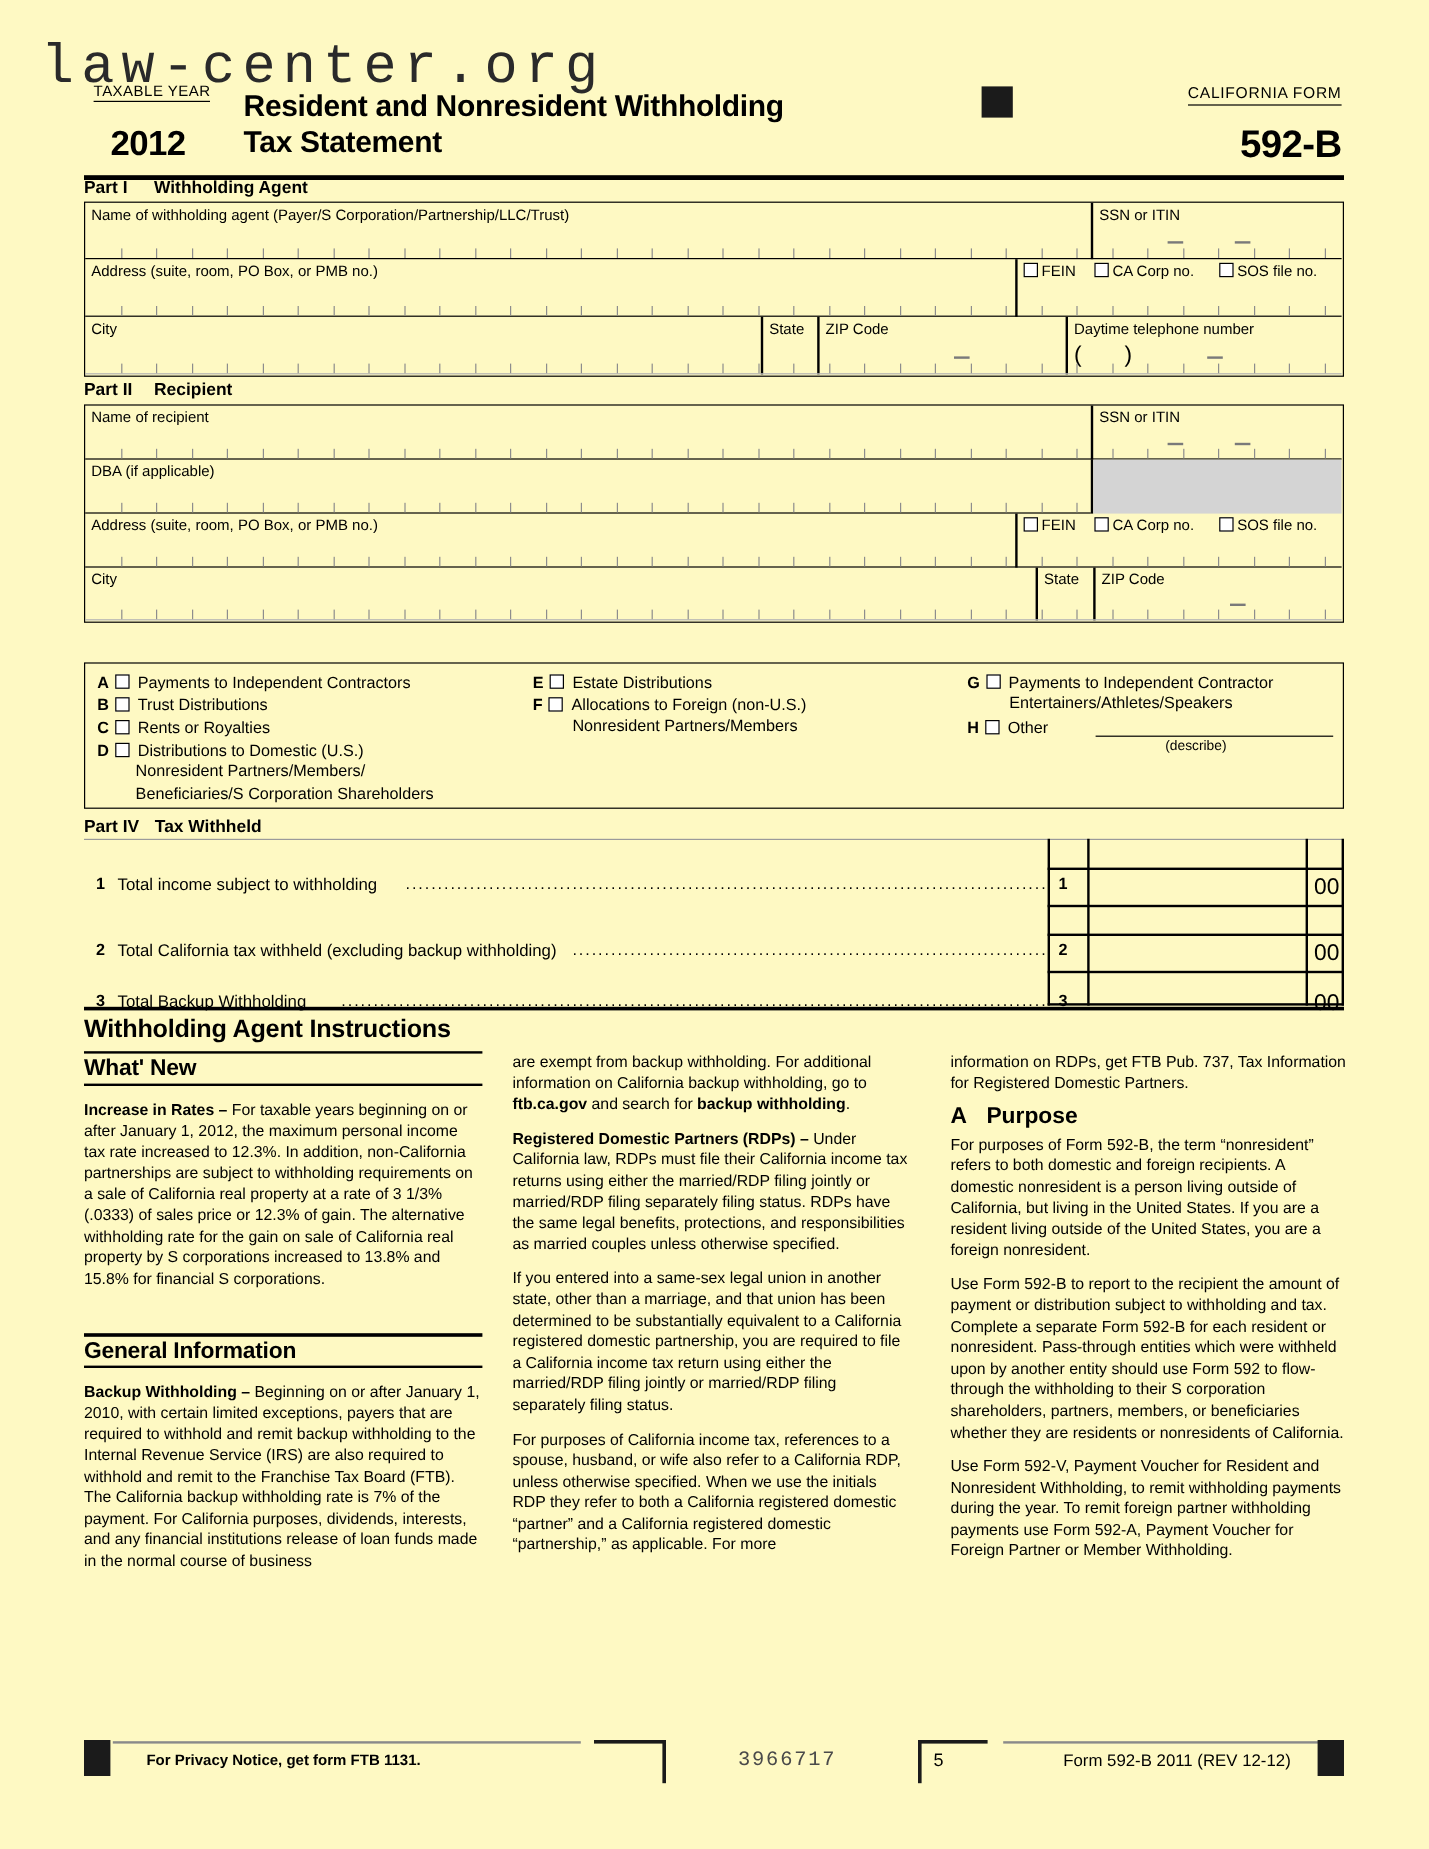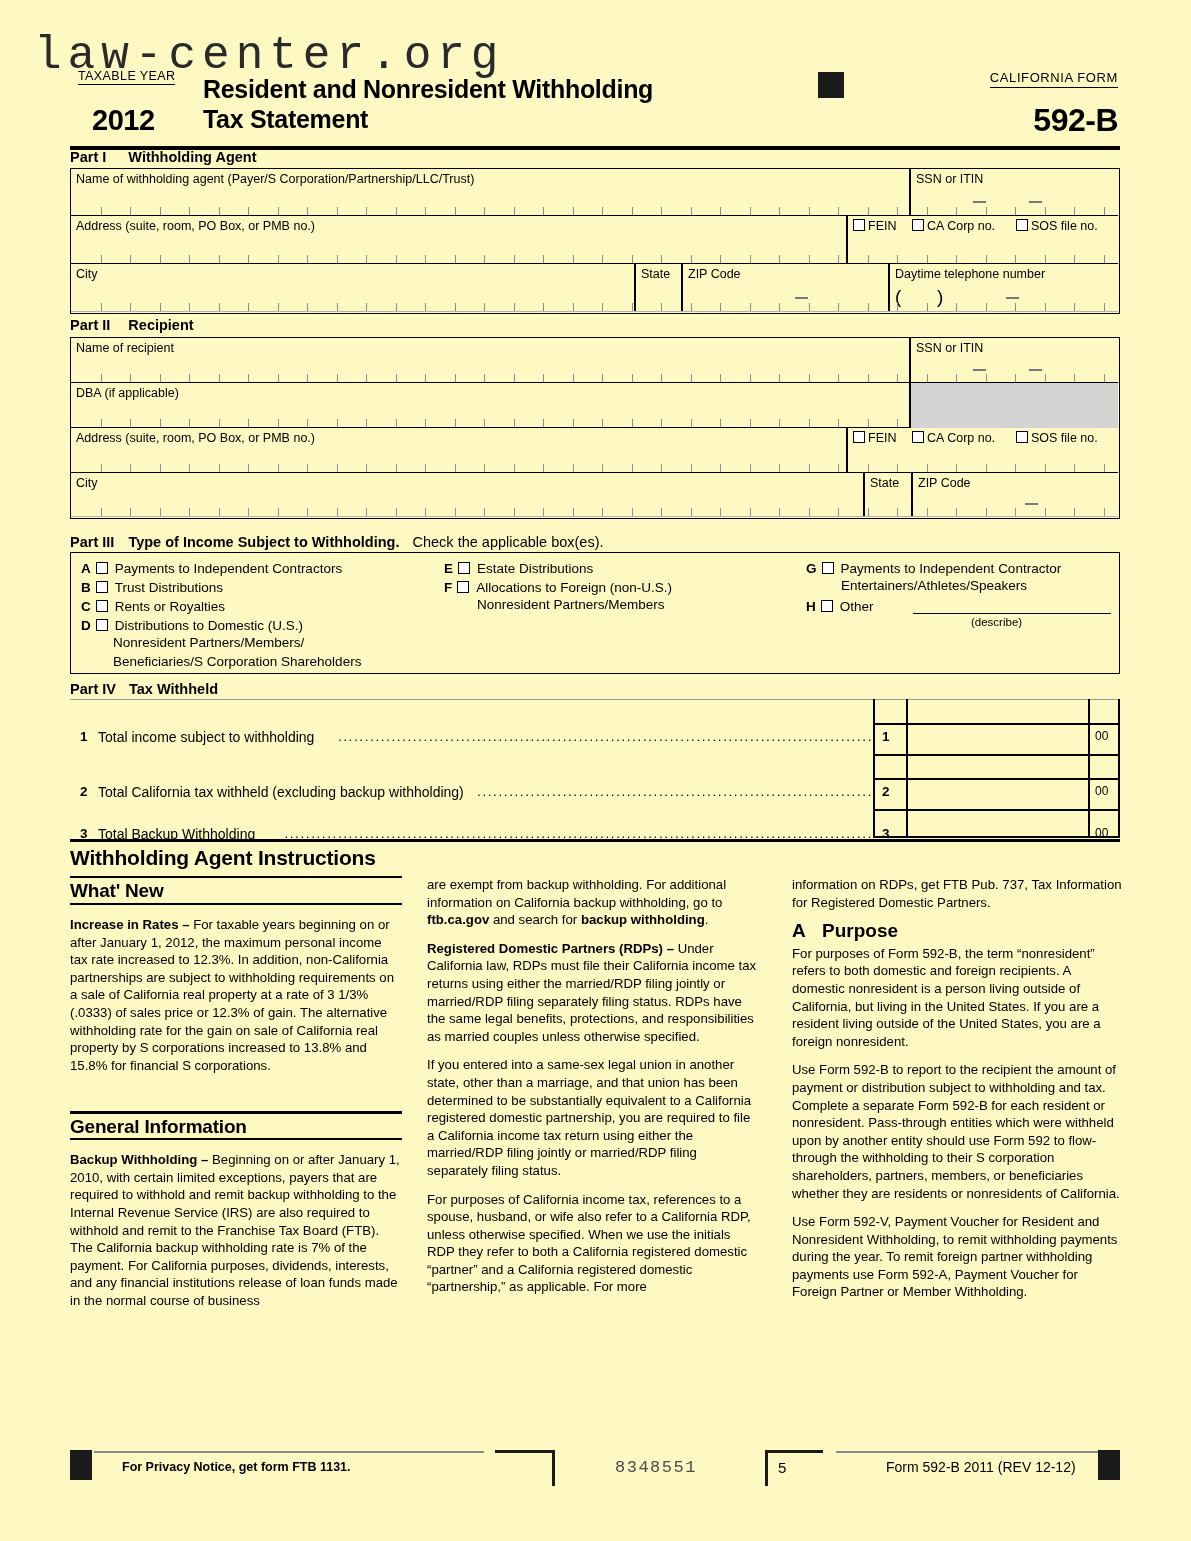--- a/index.html
+++ b/index.html
@@ -117,21 +117,21 @@
   .describe-lbl{position:absolute;font-size:11.5px;}
   .p4num{position:absolute;font-size:13.5px;font-weight:bold;}
   .p4text{position:absolute;font-size:14px;}
   .leader{
     position:absolute;
     font-size:13.5px;
     overflow:hidden;
     white-space:nowrap;
     letter-spacing:1.6px;
   }
-  .cents{position:absolute;font-size:12px;}
+  .cents{position:absolute;font-size:19px;}
   .gridline{position:absolute;background:#000;}
 
   
   .instr-title{
     position:absolute;
     width:1050px;left:70px;top:846px;
     text-align:left;
     font-size:21px;font-weight:bold;
     letter-spacing:-.2px;
   }
@@ -557,27 +557,20 @@
         <div class="tick" style="left: 855.5px;"></div>
         <div class="tick" style="left: 885px;"></div>
         <div class="tick" style="left: 914.5px;"></div>
         <div class="tick" style="left: 944px;"></div>
         <div class="tick" style="left: 973.5px;"></div>
         <div class="tick" style="left: 1003px;"></div>
         <div class="tick" style="left: 1032.5px;"></div>
       </div>
   </div>
 
-  <div class="part-head" style="left:70px;top:534px;">
-    <span class="ph-title">Part III</span>
-    <span style="display:inline-block;width:6px;"></span>
-    <span class="ph-title">Type of Income Subject to Withholding.</span>
-    <span style="display:inline-block;width:5px;"></span>
-    <span class="ph-sub">Check the applicable box(es).</span>
-  </div>
 
   <div class="boxgrp" style="left:70px;top:552px;width:1050px;height:122px;">
 
     <div class="p3item" style="left:10px;top:6px;">
       <span class="ltr">A</span><span class="cb"></span><span>Payments to Independent Contractors</span>
     </div>
     <div class="p3item" style="left:10px;top:25px;">
       <span class="ltr">B</span><span class="cb"></span><span>Trust Distributions</span>
     </div>
     <div class="p3item" style="left:10px;top:44px;">
@@ -684,21 +677,21 @@
   <div class="footer">
     <div class="f-blk" style="left:0;"></div>
     <div class="f-rule" style="left:24px;width:390px;"></div>
     <div class="f-privacy">For Privacy Notice, get form FTB 1131.</div>
 
     <div class="f-corner" style="left:425px;top:0;width:60px;height:36px;">
       <div class="ch" style="left:0;top:0;width:60px;"></div>
       <div class="cv" style="left:57px;top:0;height:36px;"></div>
     </div>
 
-    <div class="f-code" style="left:545px;">8348551</div>
+    <div class="f-code" style="left:545px;">3966717</div>
 
     <div class="f-corner" style="left:695px;top:0;width:58px;height:36px;">
       <div class="ch" style="left:0;top:0;width:58px;"></div>
       <div class="cv" style="left:0;top:0;height:36px;"></div>
     </div>
     <div class="f-page" style="left:708px;">5</div>
 
     <div class="f-rule" style="left:766px;width:263px;"></div>
     <div class="f-formid" style="left:816px;">Form 592-B  2011 (REV 12-12)</div>
     <div class="f-blk" style="left:1028px;"></div>

